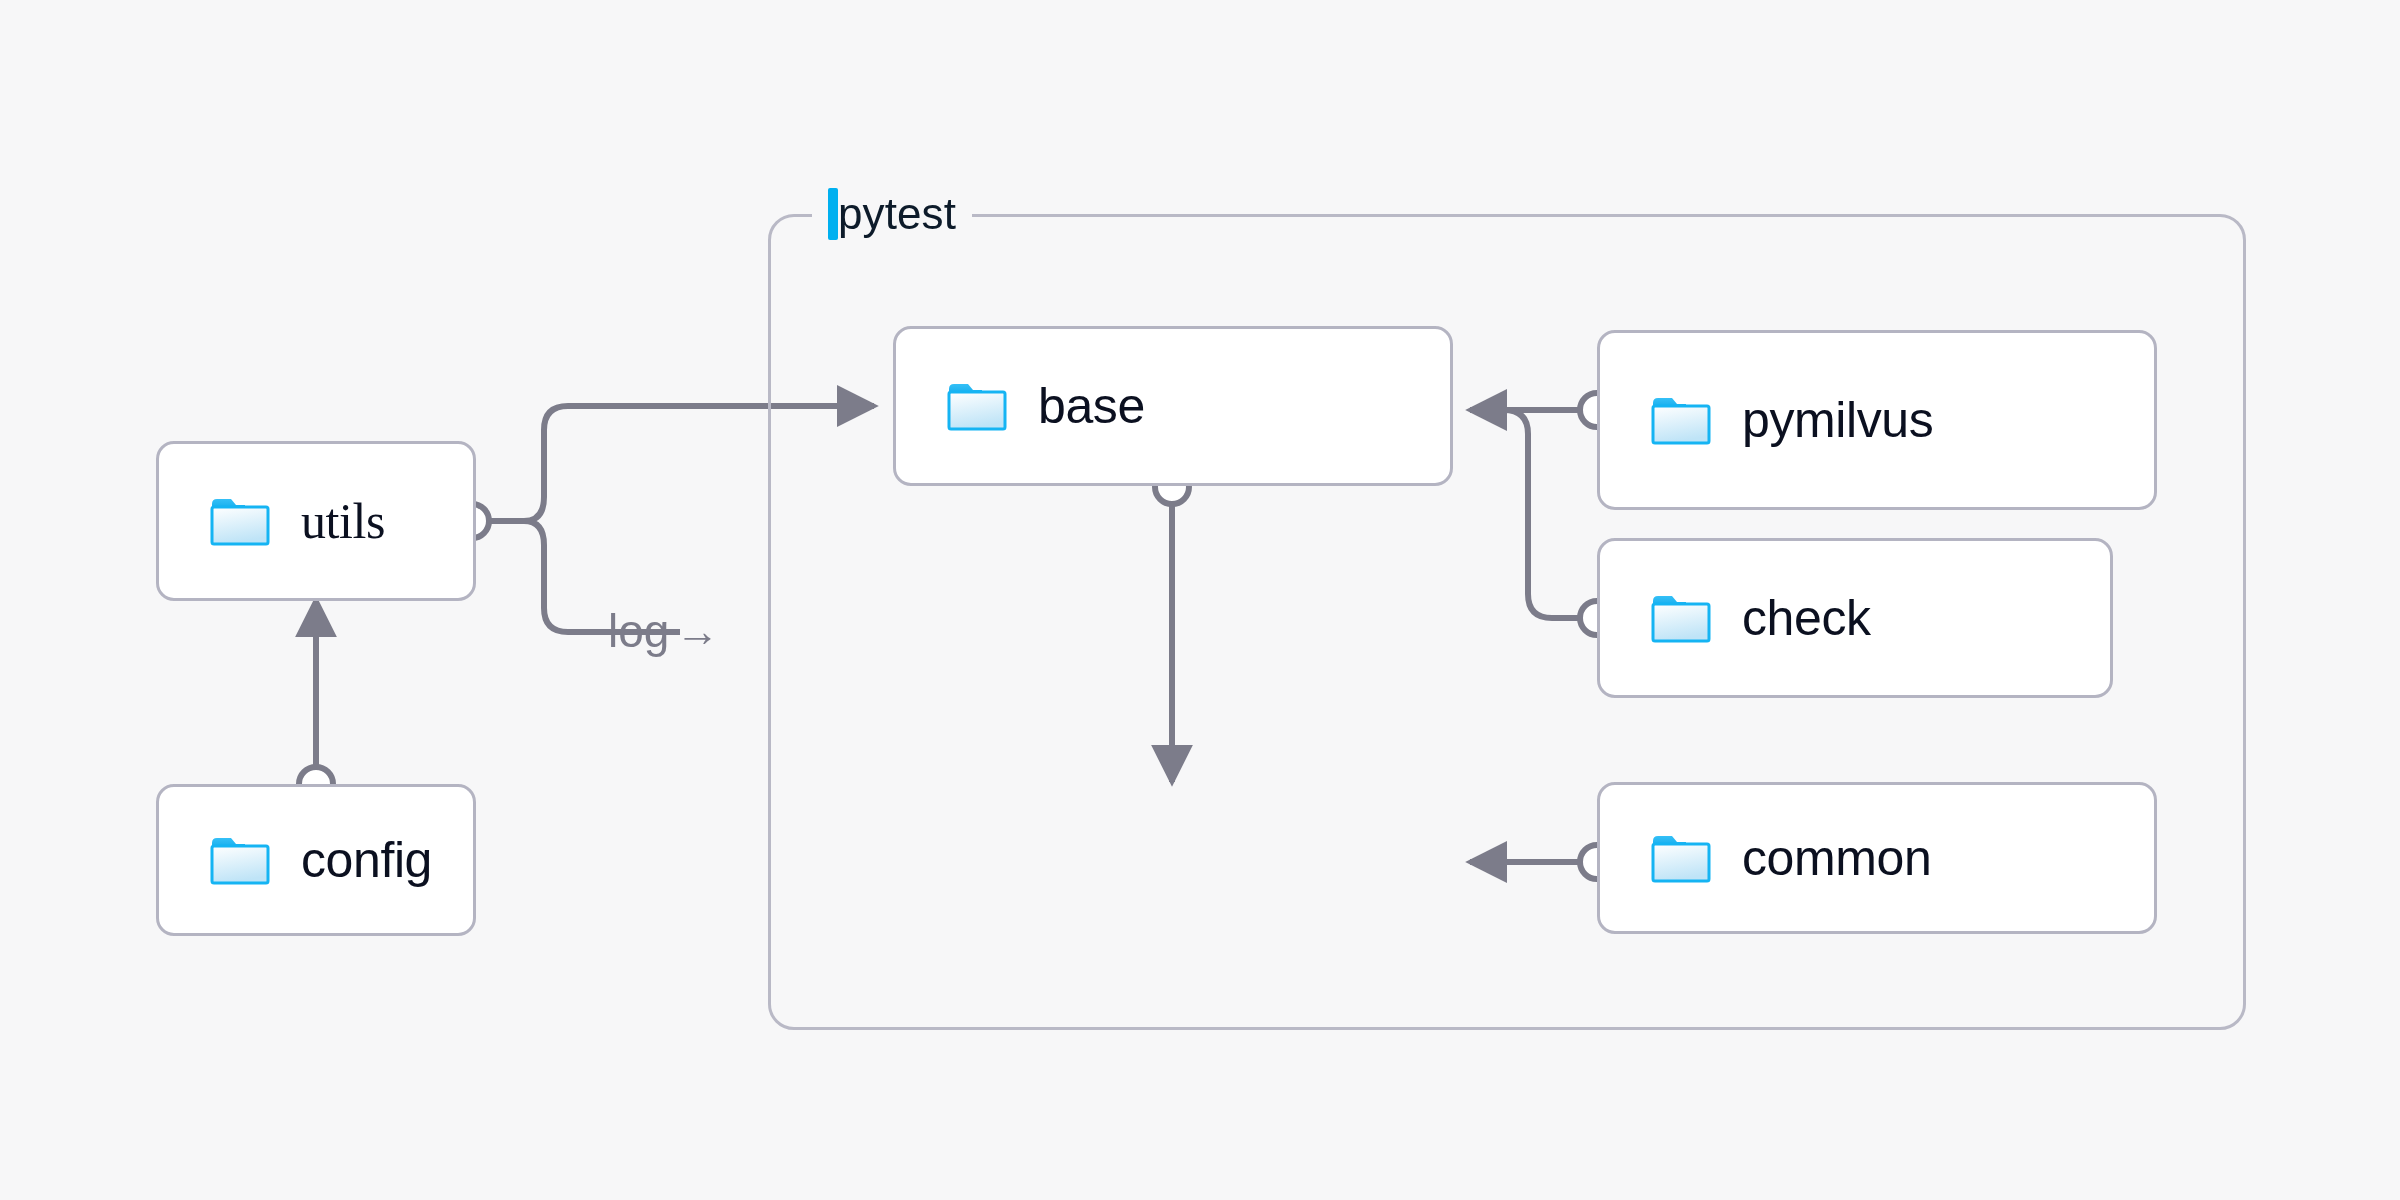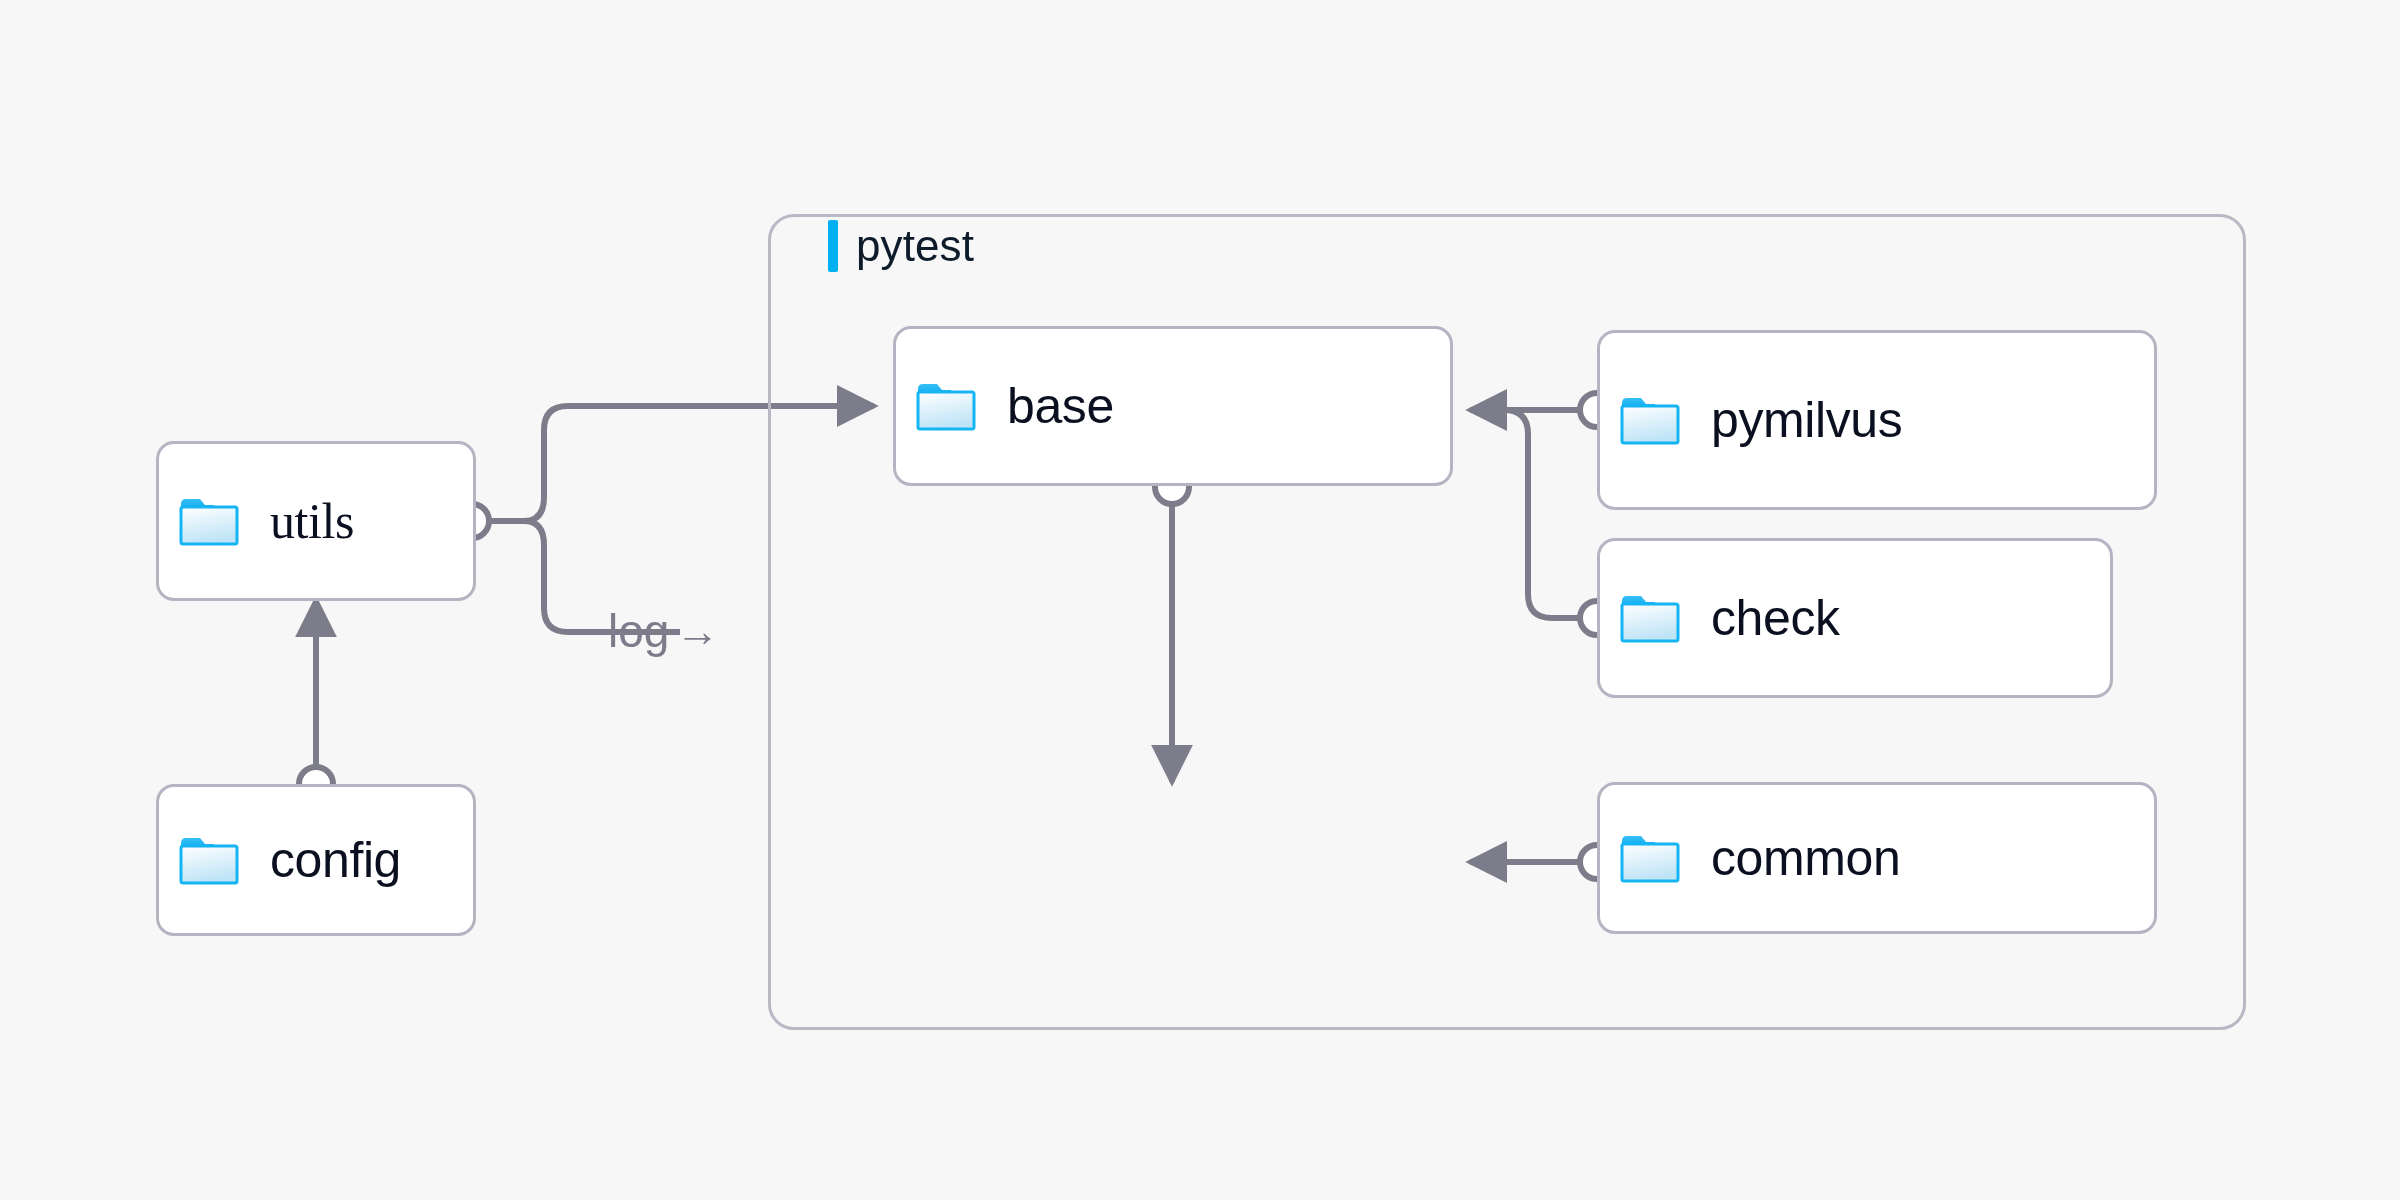--- a/index.html
+++ b/index.html
@@ -29,24 +29,22 @@
     position: absolute;
     border: 3px solid #b9b9c6;
     border-radius: 26px;
     background: transparent;
     box-sizing: border-box;
   }
   .group-title-wrap {
     position: absolute;
     display: flex;
     align-items: center;
-    gap: 18px;
     background: #f7f7f8;
     padding: 0 16px;
-    margin-top: 32px;
   }
   .group-accent {
     width: 10px;
     height: 52px;
     background: #00b0f0;
     border-radius: 2px;
     flex: 0 0 auto;
   }
   .group-title {
     font-size: 44px;
@@ -57,21 +55,21 @@
 
   
   .node {
     position: absolute;
     box-sizing: border-box;
     background: #ffffff;
     border: 3px solid #b4b4c2;
     border-radius: 18px;
     display: flex;
     align-items: center;
-    padding-left: 19px;
+    padding-left: 50px;
     gap: 30px;
   }
   .node-label {
     font-size: 50px;
     color: #0b1020;
     white-space: nowrap;
     letter-spacing: -0.4px;
   }
 
   

